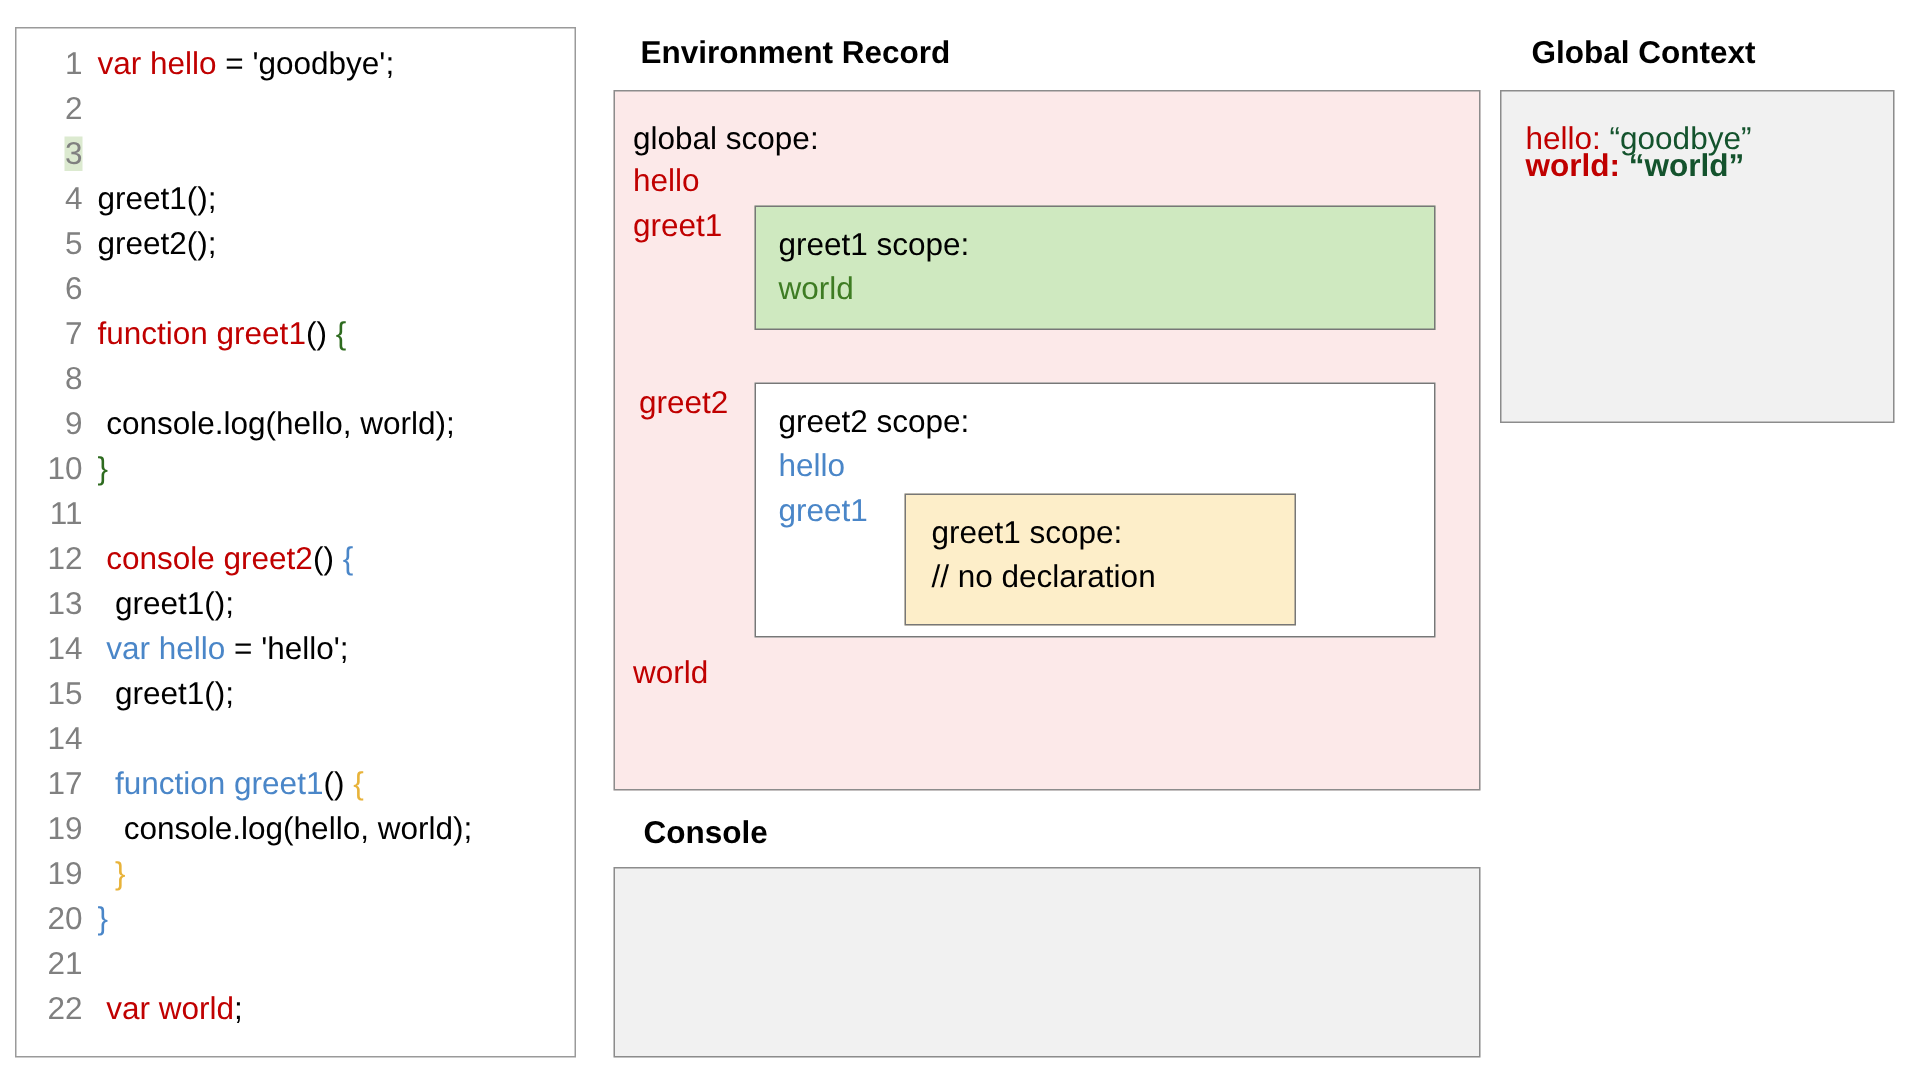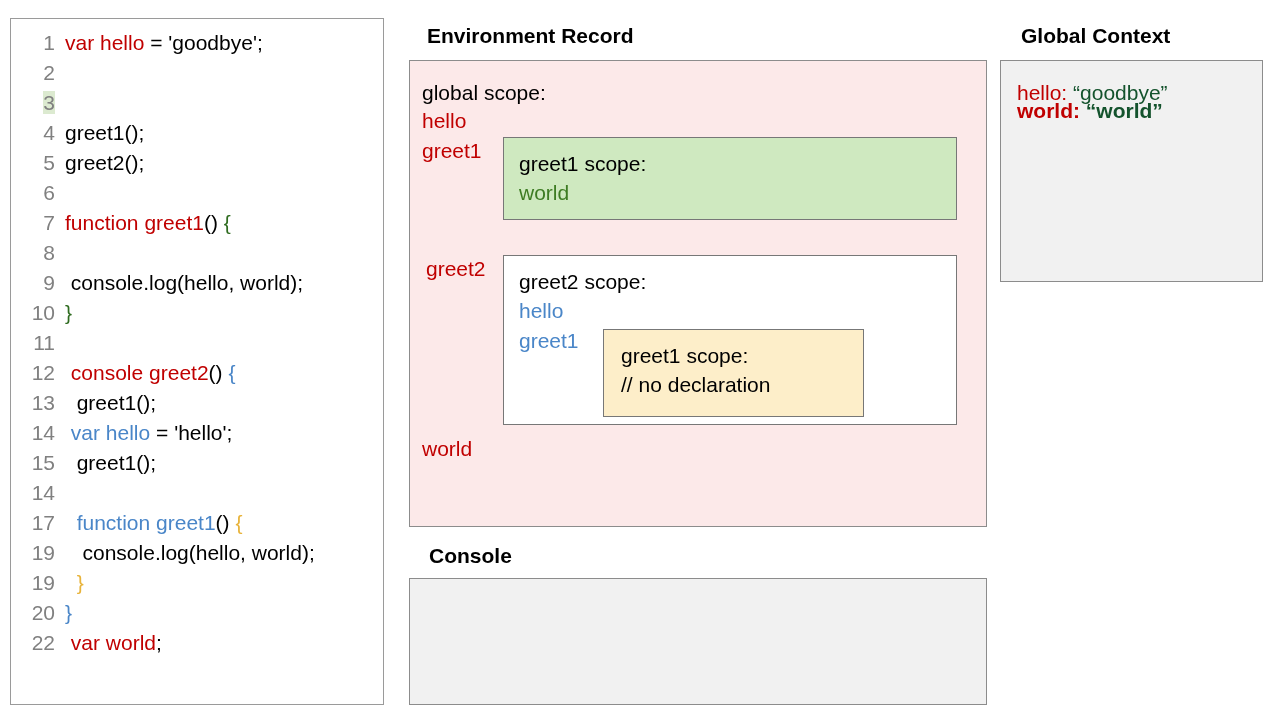--- a/index.html
+++ b/index.html
@@ -266,20 +266,21 @@
       <div class="code-line"><span class="ln"><span>11</span></span><span class="code-text"></span></div>
       <div class="code-line"><span class="ln"><span>12</span></span><span class="code-text"><span class="tok-red"> console greet2</span><span class="tok-black">() </span><span class="tok-blue">{</span></span></div>
       <div class="code-line"><span class="ln"><span>13</span></span><span class="code-text"><span class="tok-black">  greet1();</span></span></div>
       <div class="code-line"><span class="ln"><span>14</span></span><span class="code-text"><span class="tok-blue"> var hello</span><span class="tok-black"> = 'hello';</span></span></div>
       <div class="code-line"><span class="ln"><span>15</span></span><span class="code-text"><span class="tok-black">  greet1();</span></span></div>
       <div class="code-line"><span class="ln"><span>14</span></span><span class="code-text"></span></div>
       <div class="code-line"><span class="ln"><span>17</span></span><span class="code-text"><span class="tok-blue">  function greet1</span><span class="tok-black">() </span><span class="tok-gold">{</span></span></div>
       <div class="code-line"><span class="ln"><span>19</span></span><span class="code-text"><span class="tok-black">   console.log(hello, world);</span></span></div>
       <div class="code-line"><span class="ln"><span>19</span></span><span class="code-text"><span class="tok-gold">  }</span></span></div>
       <div class="code-line"><span class="ln"><span>20</span></span><span class="code-text"><span class="tok-blue">}</span></span></div>
+      <div class="code-line"><span class="ln"><span>21</span></span><span class="code-text"></span></div>
       <div class="code-line"><span class="ln"><span>22</span></span><span class="code-text"><span class="tok-red"> var world</span><span class="tok-black">;</span></span></div>
     </div>
 </div>
 
 <div class="section-title" id="env-title">Environment Record</div>
 
 <div id="env-record">
 
   <div class="scope-label" id="global-scope-heading">global scope:</div>
 

